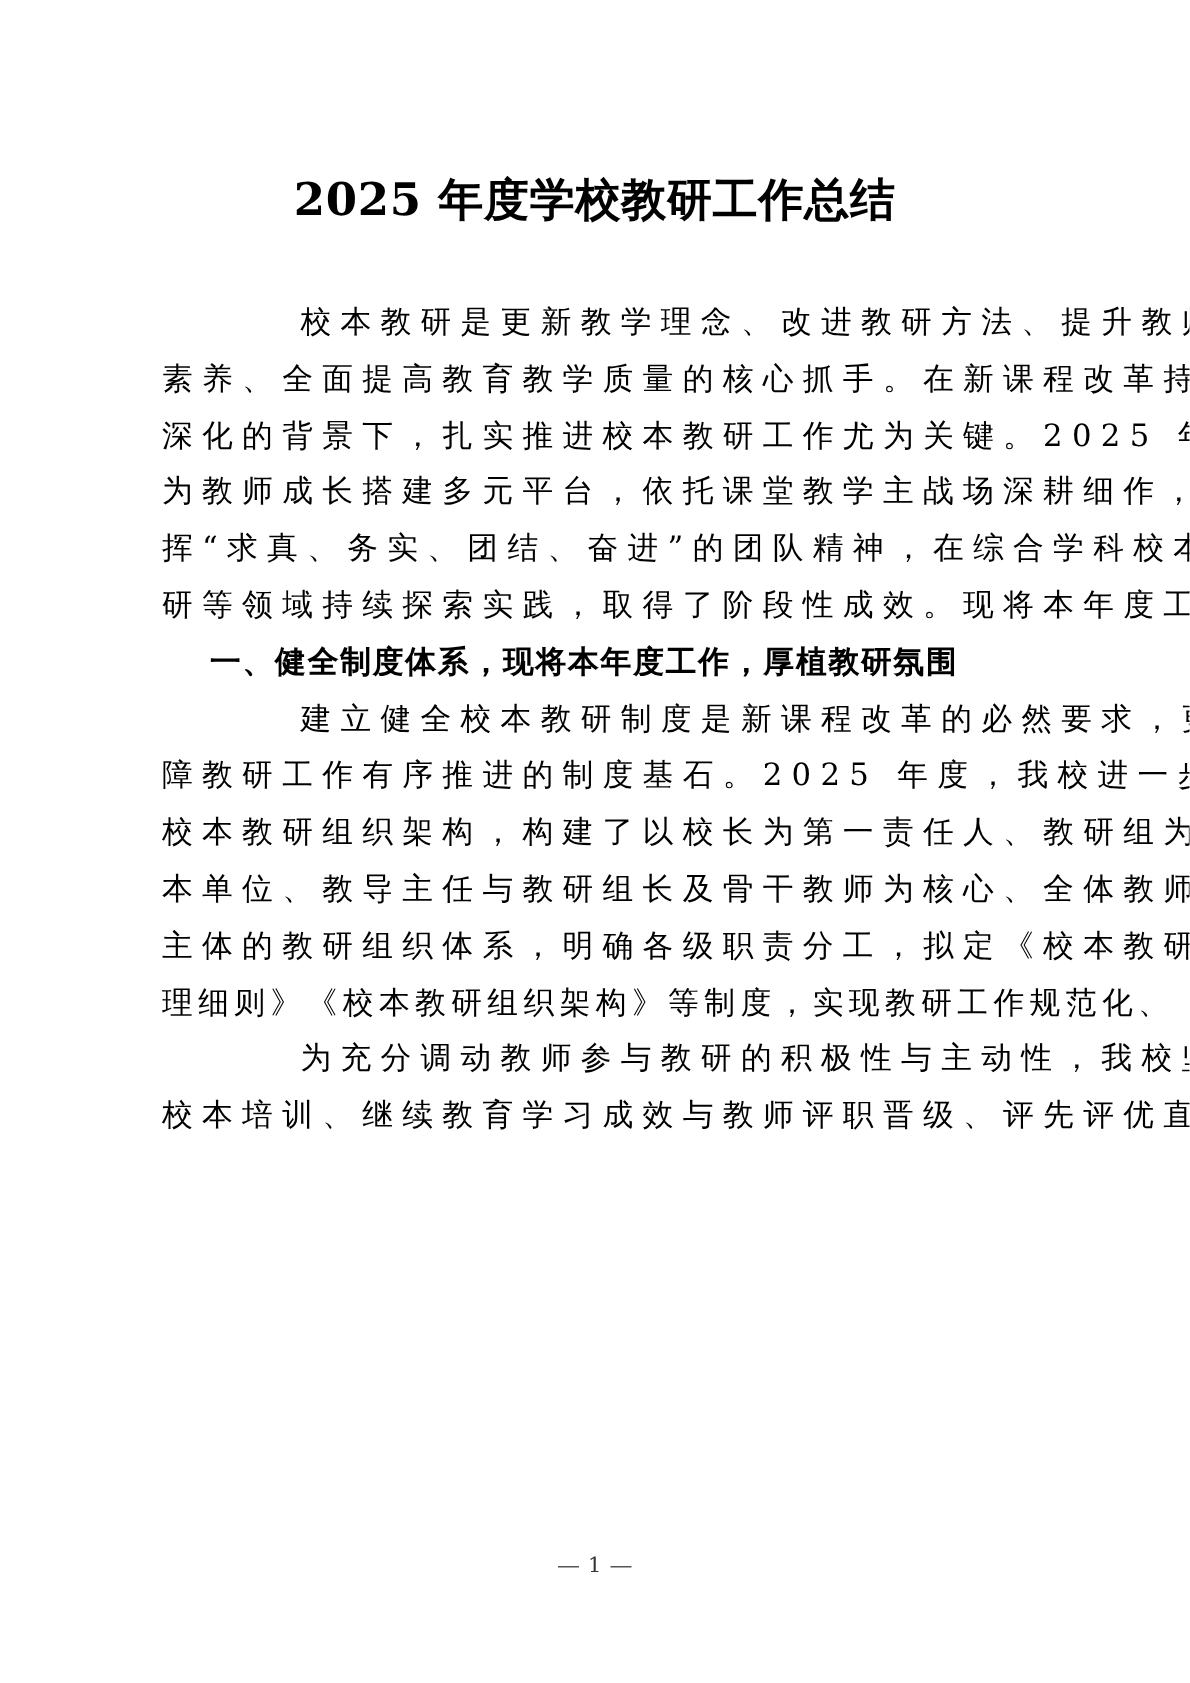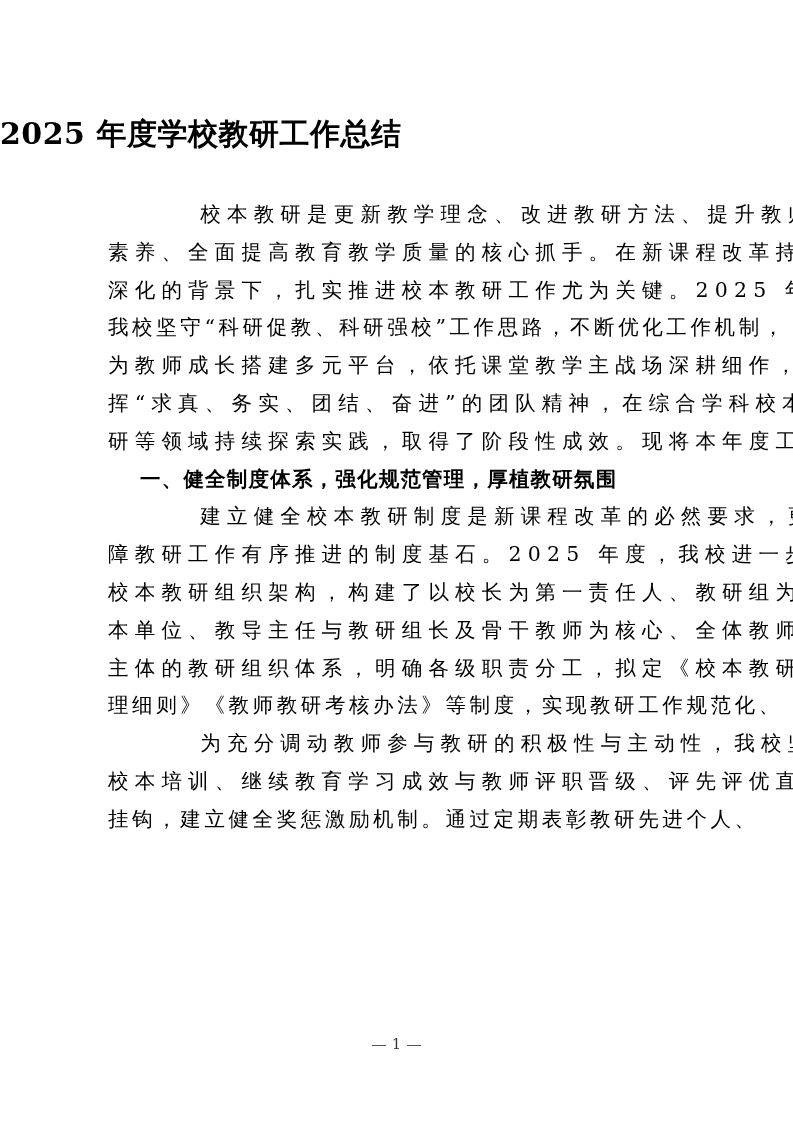--- a/index.html
+++ b/index.html
@@ -19,20 +19,21 @@
     left: 0; top: 0;
     width: 793px;
     height: 1122px;
     background: #ffffff;
   }
   .title {
     position: absolute;
     left: 0;
     width: 793px;
     top: 112px;
+    text-align: center;
     font-family: "DejaVu Serif", "Liberation Serif", serif;
     font-weight: bold;
     font-size: 30px;
     line-height: 44px;
     letter-spacing: 0.5px;
     margin: 0;
   }
   .body {
     position: absolute;
     left: 108px;
@@ -98,41 +99,39 @@
 <div class="page">
 
   <h1 class="title">2025 年度学校教研工作总结</h1>
 
   <div class="body">
 
     <p class="para-block" style="margin:0;">
       <span class="para line indent">校本教研是更新教学理念、改进教研方法、提升教师专业</span>
       <span class="para line" style="text-indent:0">素养、全面提高教育教学质量的核心抓手。在新课程改革持续</span>
       <span class="para line" style="text-indent:0">深化的背景下，扎实推进校本教研工作尤为关键。2025 年度，</span>
-      <span class="para line" style="text-indent:0;letter-spacing:3.6px">我校坚守“科研促教、科研强校”工作思路，不断优化工作机制，</span>
       <span class="para line" style="text-indent:0">为教师成长搭建多元平台，依托课堂教学主战场深耕细作，发</span>
       <span class="para line" style="text-indent:0">挥“求真、务实、团结、奋进”的团队精神，在综合学科校本教</span>
       <span class="para line" style="text-indent:0">研等领域持续探索实践，取得了阶段性成效。现将本年度工作</span>
     </p>
 
-    <h2 class="heading">一、健全制度体系，强化规范管理，厚植教研氛围</h2>
+    <h2 class="heading">一、健全制度体系，现将本年度工作，厚植教研氛围</h2>
 
     <p class="para-block" style="margin:0;">
       <span class="para line indent">建立健全校本教研制度是新课程改革的必然要求，更是保</span>
       <span class="para line" style="text-indent:0">障教研工作有序推进的制度基石。2025 年度，我校进一步完善</span>
       <span class="para line" style="text-indent:0">校本教研组织架构，构建了以校长为第一责任人、教研组为基</span>
       <span class="para line" style="text-indent:0">本单位、教导主任与教研组长及骨干教师为核心、全体教师为</span>
       <span class="para line" style="text-indent:0">主体的教研组织体系，明确各级职责分工，拟定《校本教研管</span>
-      <span class="para line" style="text-indent:0;letter-spacing:3.6px">理细则》《教师教研考核办法》等制度，实现教研工作规范化、</span>
+      <span class="para line" style="text-indent:0;letter-spacing:3.6px">理细则》《校本教研组织架构》等制度，实现教研工作规范化、</span>
     </p>
 
     <p class="para-block" style="margin:0;">
       <span class="para line indent">为充分调动教师参与教研的积极性与主动性，我校坚持将</span>
       <span class="para line" style="text-indent:0">校本培训、继续教育学习成效与教师评职晋级、评先评优直接</span>
-      <span class="para line" style="text-indent:0;letter-spacing:3.6px">挂钩，建立健全奖惩激励机制。通过定期表彰教研先进个人、</span>
     </p>
 
 
   </div>
 
   <div class="page-number">
     <span class="dash"></span><span>1</span><span class="dash"></span>
   </div>
 
 </div>

